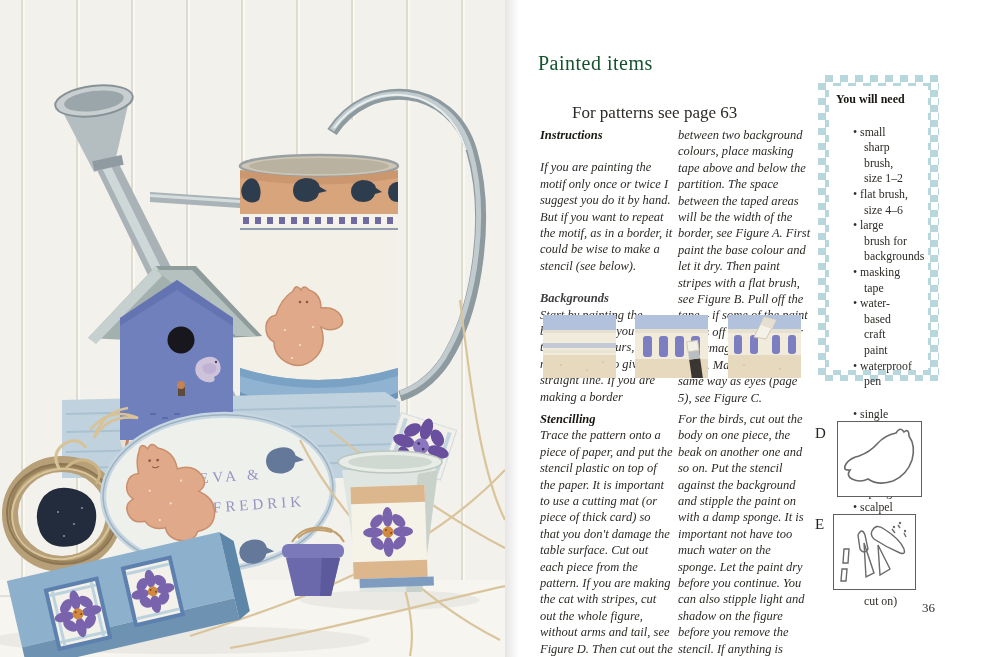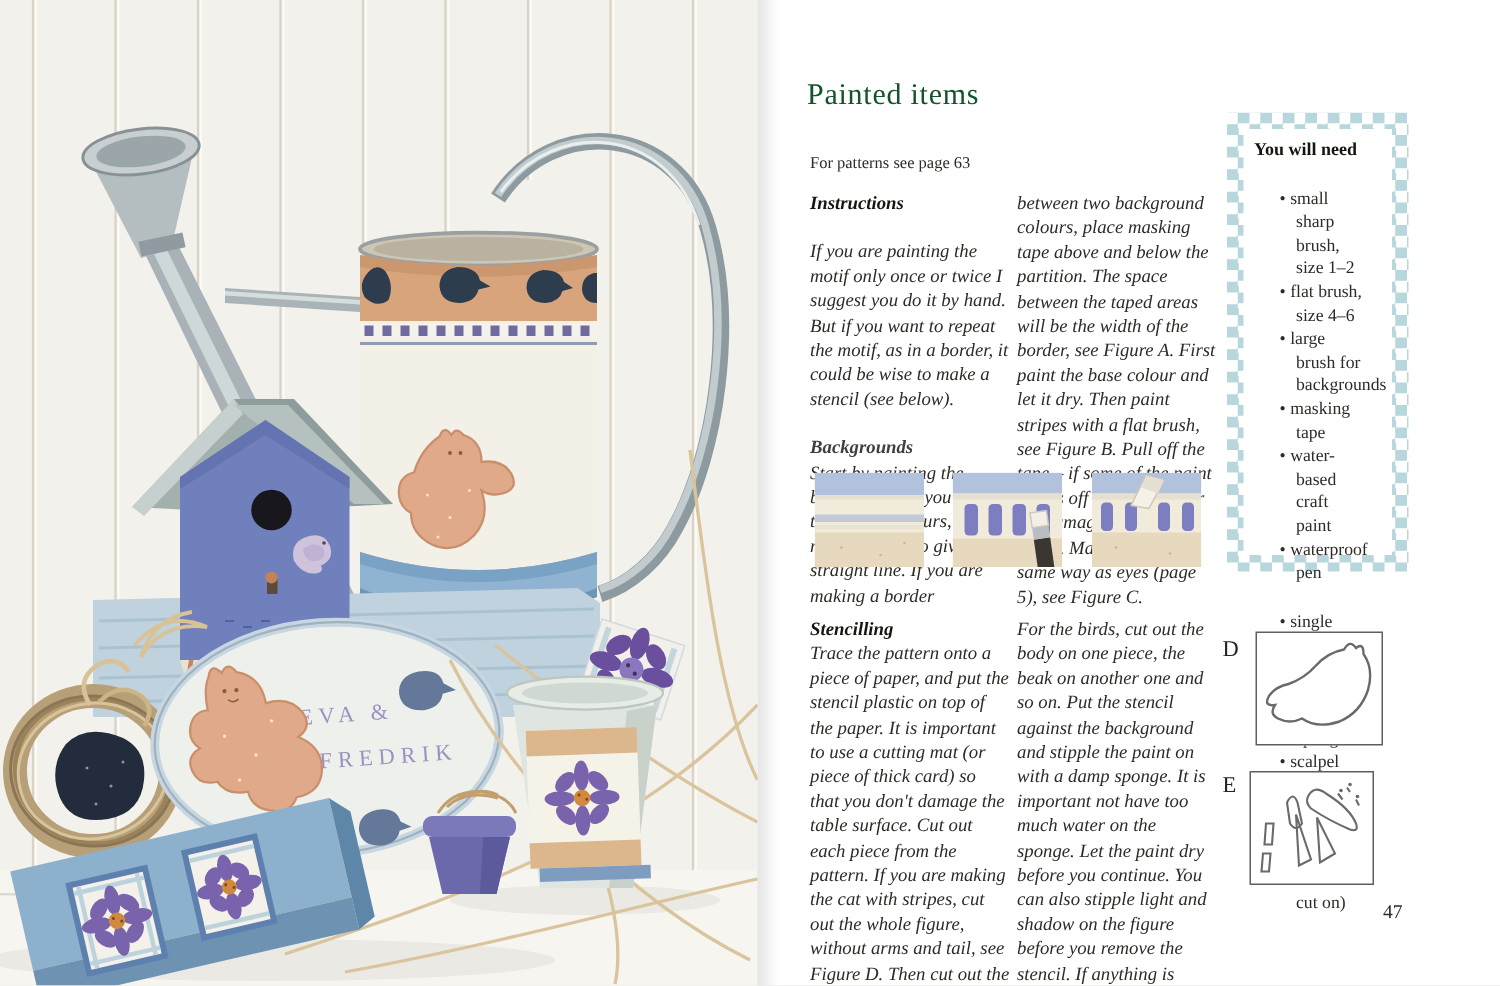--- a/index.html
+++ b/index.html
@@ -5,21 +5,21 @@
   html,body{margin:0;padding:0;background:#e8e8e8;}
   #spread{position:relative;width:1000px;height:657px;background:#ffffff;overflow:hidden;
           font-family:"Liberation Serif", serif;color:#2e2b26;}
   
   #photo{position:absolute;left:0;top:0;width:505px;height:657px;}
   #gutter{position:absolute;left:505px;top:0;width:14px;height:657px;
           background:linear-gradient(to right,rgba(0,0,0,.10),rgba(0,0,0,0));}
   
   .abs{position:absolute;}
   #page-title{left:538px;top:52px;font-size:20px;letter-spacing:.5px;color:#14532d;}
-  #page-sub{left:540px;top:103px;font-size:11px;}
+  #page-sub{left:572px;top:103px;font-size:17px;}
   .col{width:133px;font-size:12.5px;line-height:16.4px;font-style:italic;}
   .col h3{font-size:12.5px;margin:0 0 16px 0;color:#17150f;}
   .col h4{font-size:12.5px;margin:16px 0 0 0;color:#404040;}
   .col p{margin:0;}
   #col1{left:540px;top:127px;}
   #col2{left:678px;top:127px;}
   #st-col1{left:540px;top:411px;}
   #st-col2{left:678px;top:411px;}
   
   #sidebar{left:818px;top:75px;width:121px;height:306px;
@@ -460,15 +460,15 @@
         <path d="M58,14 l3,4 M64,10 l2,3 M70,18 l2,4"></path>
       </g>
       <g fill="#6a6a6a">
           <circle cx="60" cy="12" r="1.2"></circle>
           <circle cx="66" cy="8" r="1.2"></circle>
           <circle cx="71" cy="16" r="1.2"></circle>
         </g>
     </svg>
   </div>
 
-  <div id="pagenum" class="abs">47</div>
+  <div id="pagenum" class="abs">36</div>
 
 </div>
 
 </body></html>

